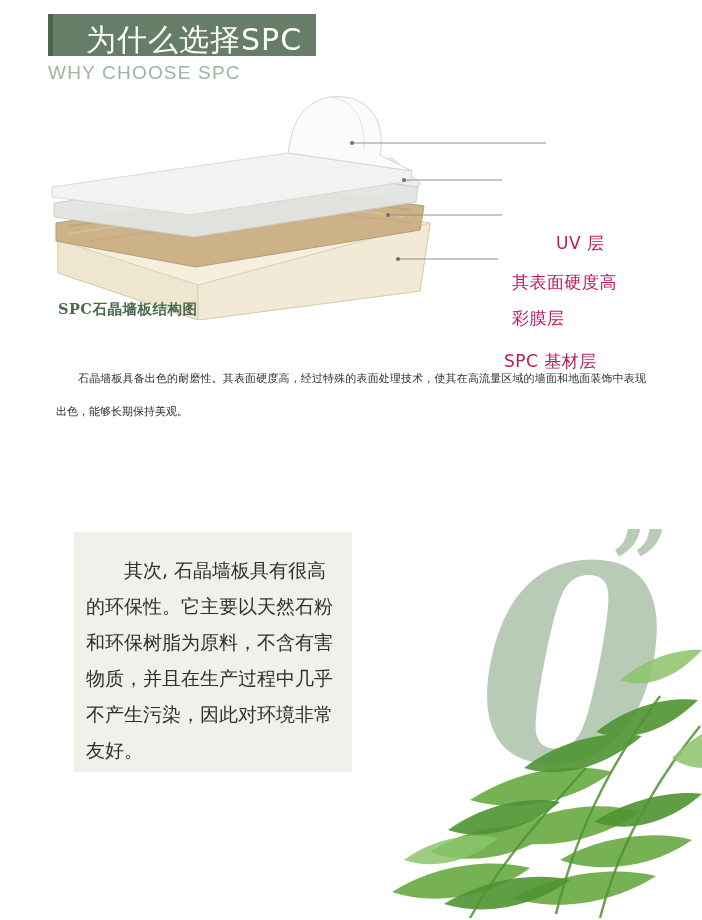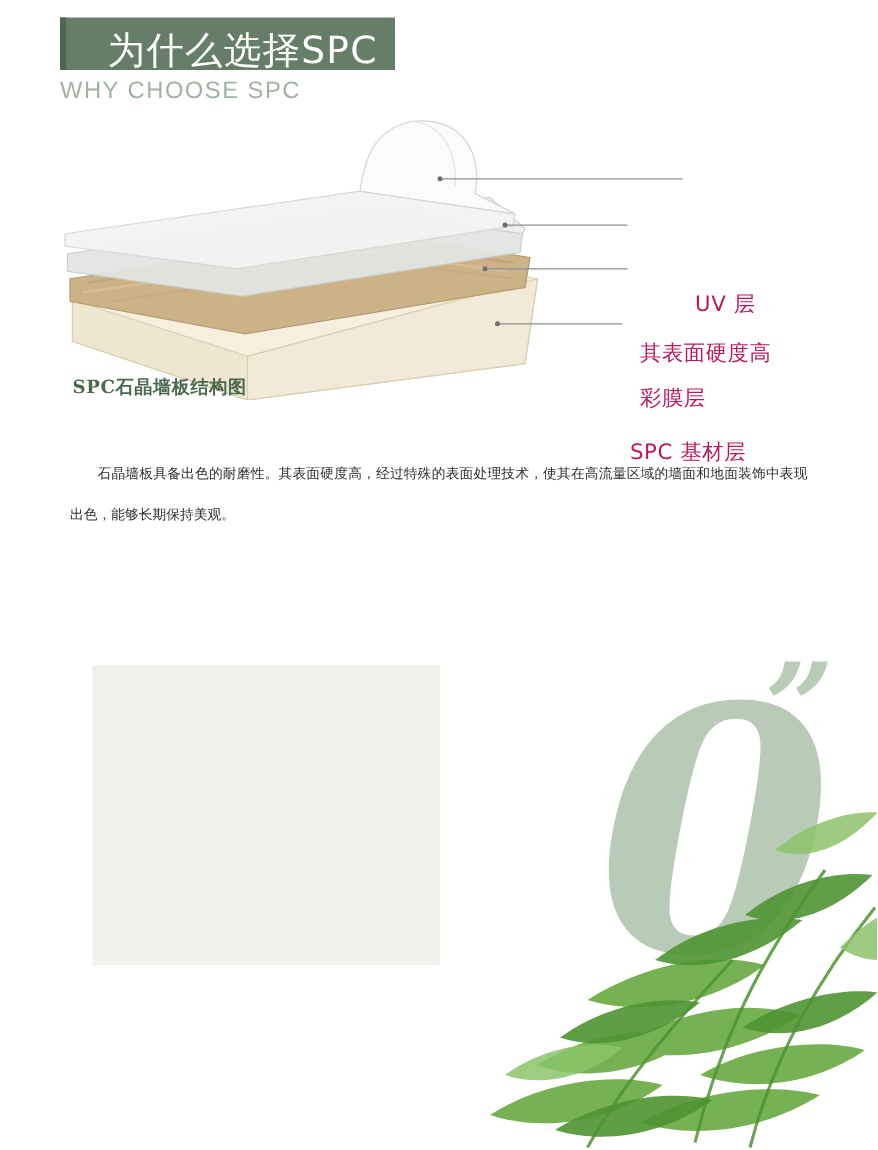--- a/index.html
+++ b/index.html
@@ -253,14 +253,15 @@
       <path d="M586 268 C 546 312, 502 360, 470 418"></path>
     </g>
     <g fill="#8cc46a" opacity="0.85">
       <path d="M620 180 C 648 156, 684 148, 702 150 C 678 176, 648 190, 620 180 Z"></path>
       <path d="M672 258 C 690 240, 702 234, 702 234 L 702 268 C 692 268, 680 264, 672 258 Z"></path>
       <path d="M404 360 C 434 338, 472 332, 498 338 C 470 362, 434 370, 404 360 Z"></path>
     </g>
   </svg>
 
   <div class="para2-box"></div>
+  <div class="para2">其次, 石晶墙板具有很高的环保性。它主要以天然石粉和环保树脂为原料，不含有害物质，并且在生产过程中几乎不产生污染，因此对环境非常友好。</div>
 
 </div>
 
 </body></html>

